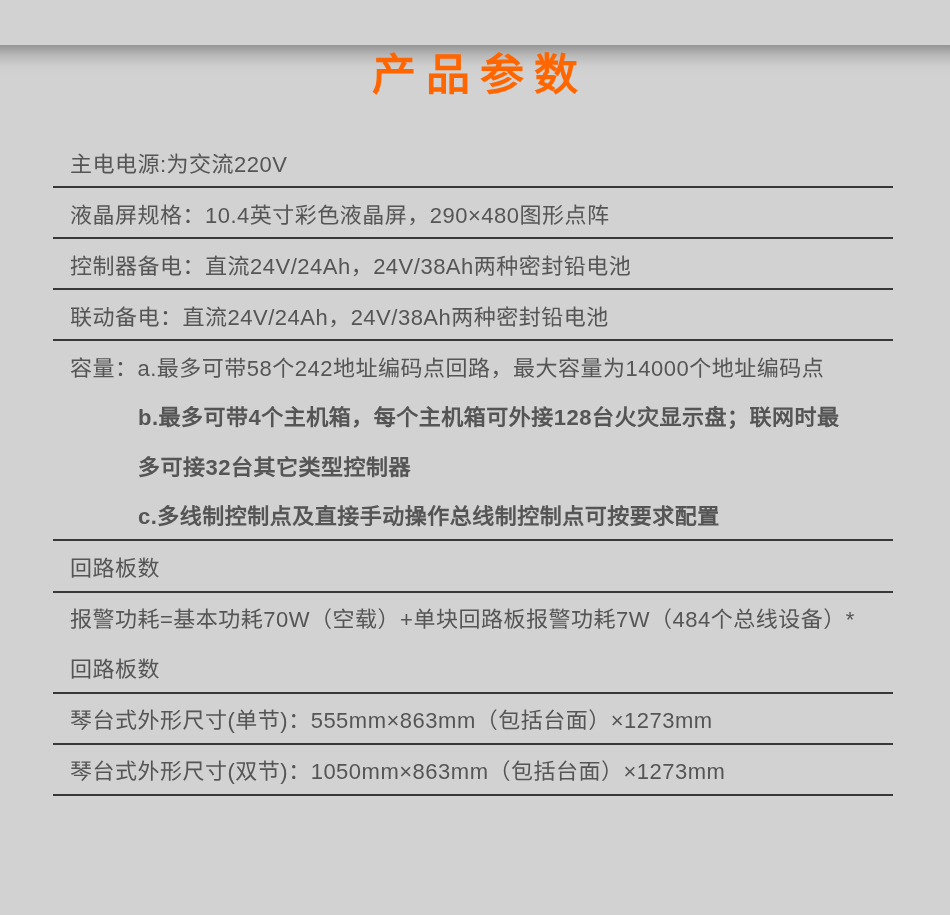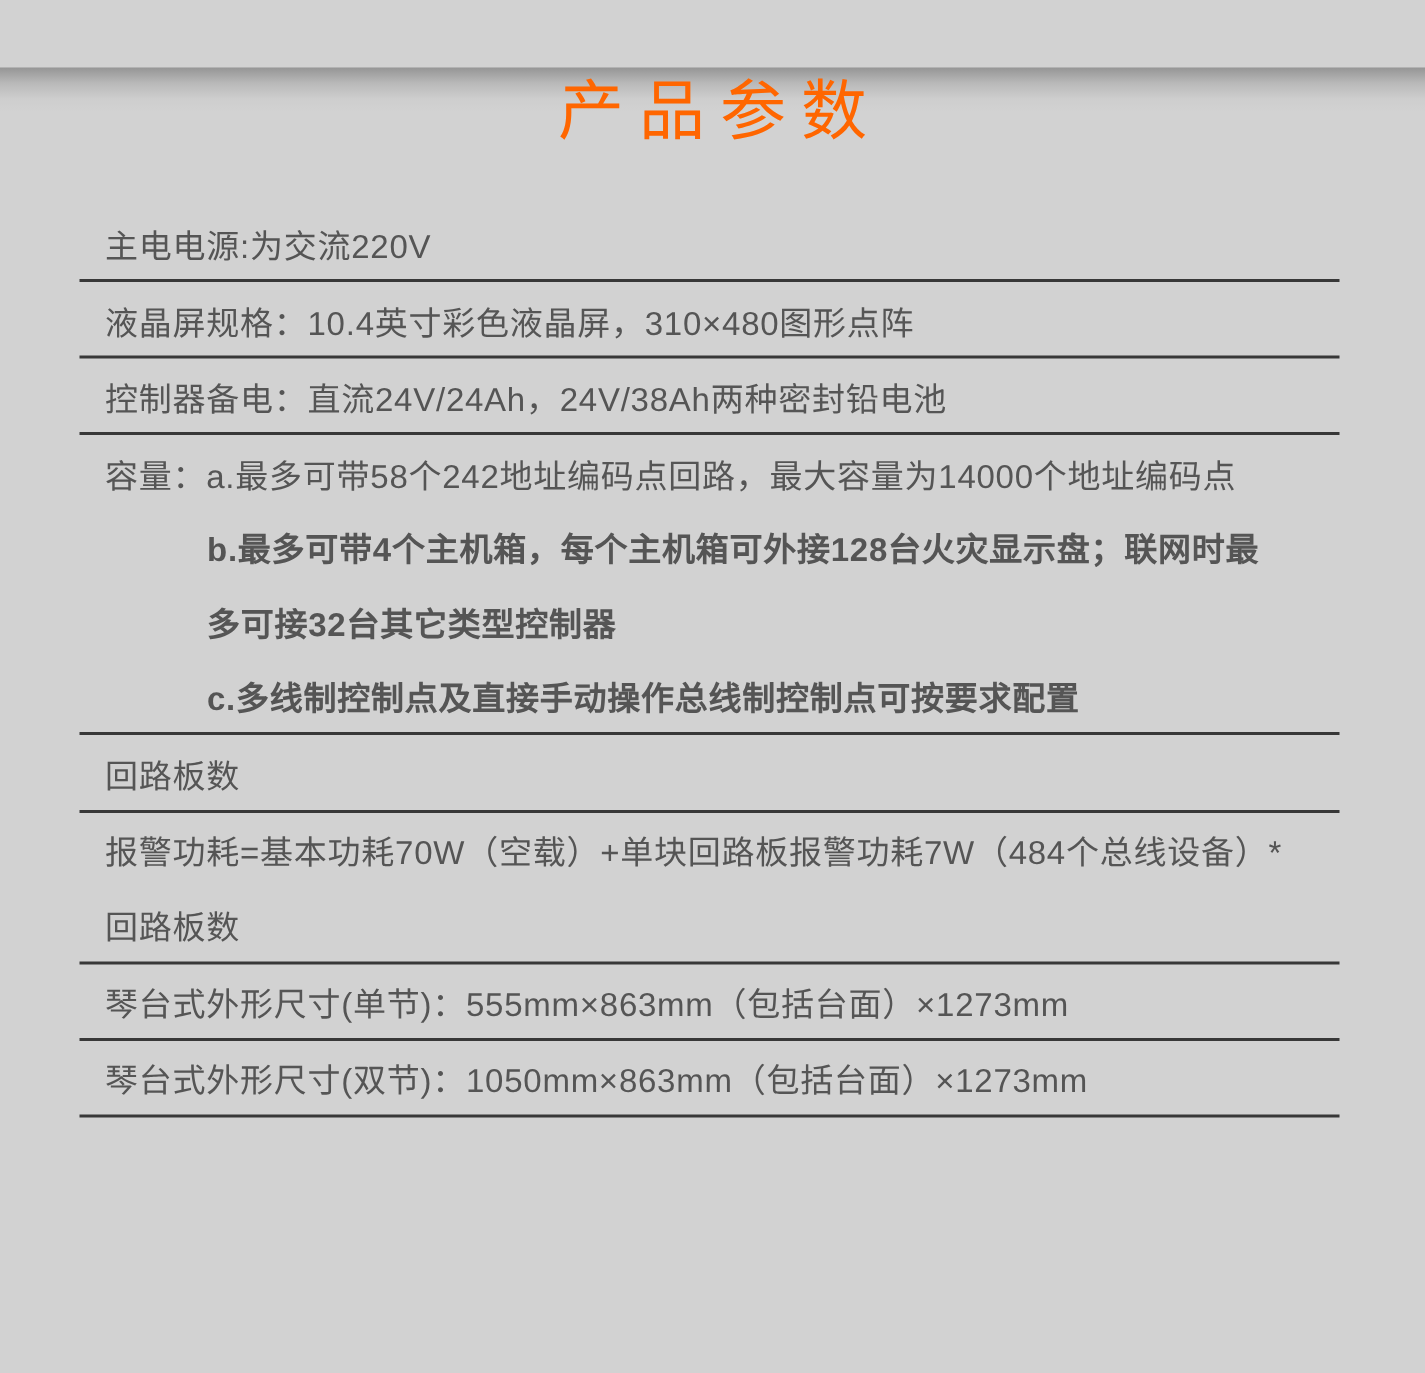--- a/index.html
+++ b/index.html
@@ -24,21 +24,21 @@
     background: linear-gradient(180deg, #959595 0%, #b9b9b9 35%, #cecece 70%, #d2d2d2 100%);
     pointer-events: none;
   }
   .title {
     position: relative;
     margin-top: 45px;
     height: 60px;
     line-height: 60px;
     text-align: center;
     font-size: 44px;
-    font-weight: normal;
+    font-weight: bold;
     color: #ff6600;
     letter-spacing: 10px;
     padding-left: 10px; 
   }
   .spec-table {
     position: relative;
     margin: 32px 57px 0 53px; 
     width: 840px;
   }
   .spec-row {
@@ -70,27 +70,30 @@
   <h1 class="title">产品参数</h1>
 
   <div class="spec-table">
 
     <div class="spec-row single">
       <div class="line">主电电源:为交流220V</div>
     </div>
 
 
     <div class="spec-row single">
-      <div class="line">液晶屏规格：10.4英寸彩色液晶屏，310×480图形点阵</div>
+      <div class="line">液晶屏规格：10.4英寸彩色液晶屏，290×480图形点阵</div>
     </div>
 
     <div class="spec-row single">
       <div class="line">控制器备电：直流24V/24Ah，24V/38Ah两种密封铅电池</div>
     </div>
 
+    <div class="spec-row single">
+      <div class="line">联动备电：直流24V/24Ah，24V/38Ah两种密封铅电池</div>
+    </div>
 
     <div class="spec-row tall">
       <div class="line">容量：a.最多可带58个242地址编码点回路，最大容量为14000个地址编码点</div>
       <div class="line indent">b.最多可带4个主机箱，每个主机箱可外接128台火灾显示盘；联网时最</div>
       <div class="line indent">多可接32台其它类型控制器</div>
       <div class="line indent">c.多线制控制点及直接手动操作总线制控制点可按要求配置</div>
     </div>
 
     <div class="spec-row tall">
       <div class="line">回路板数</div>

